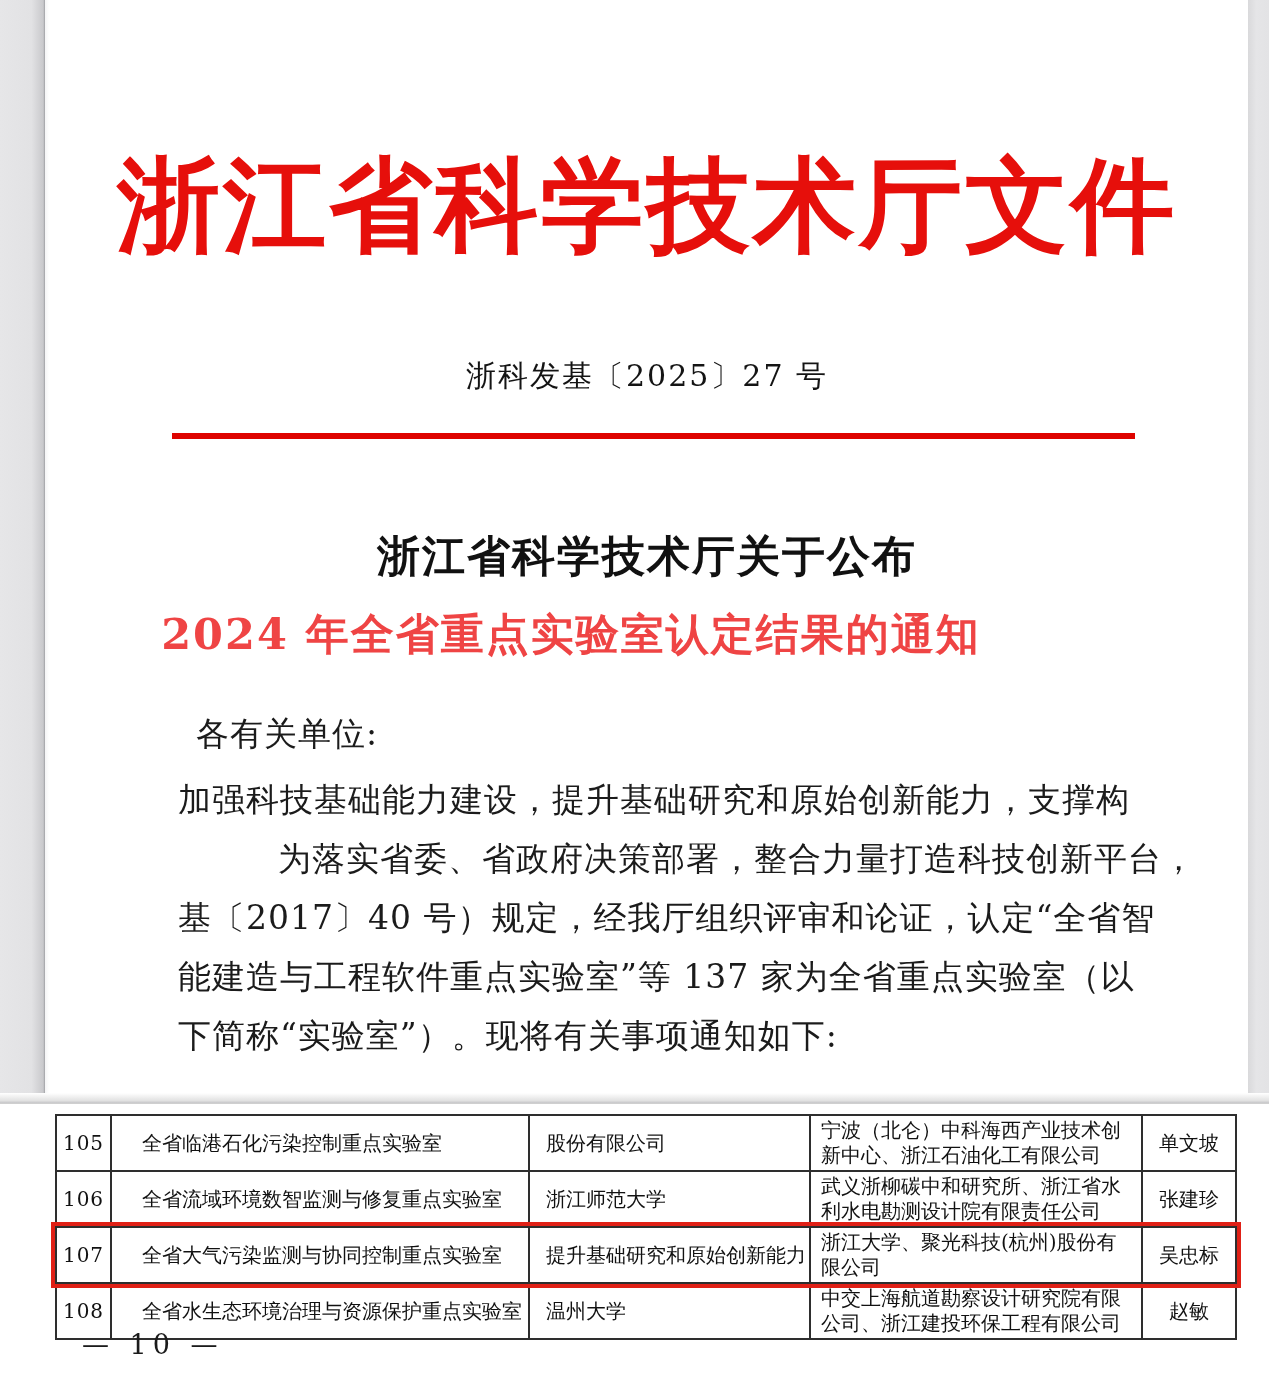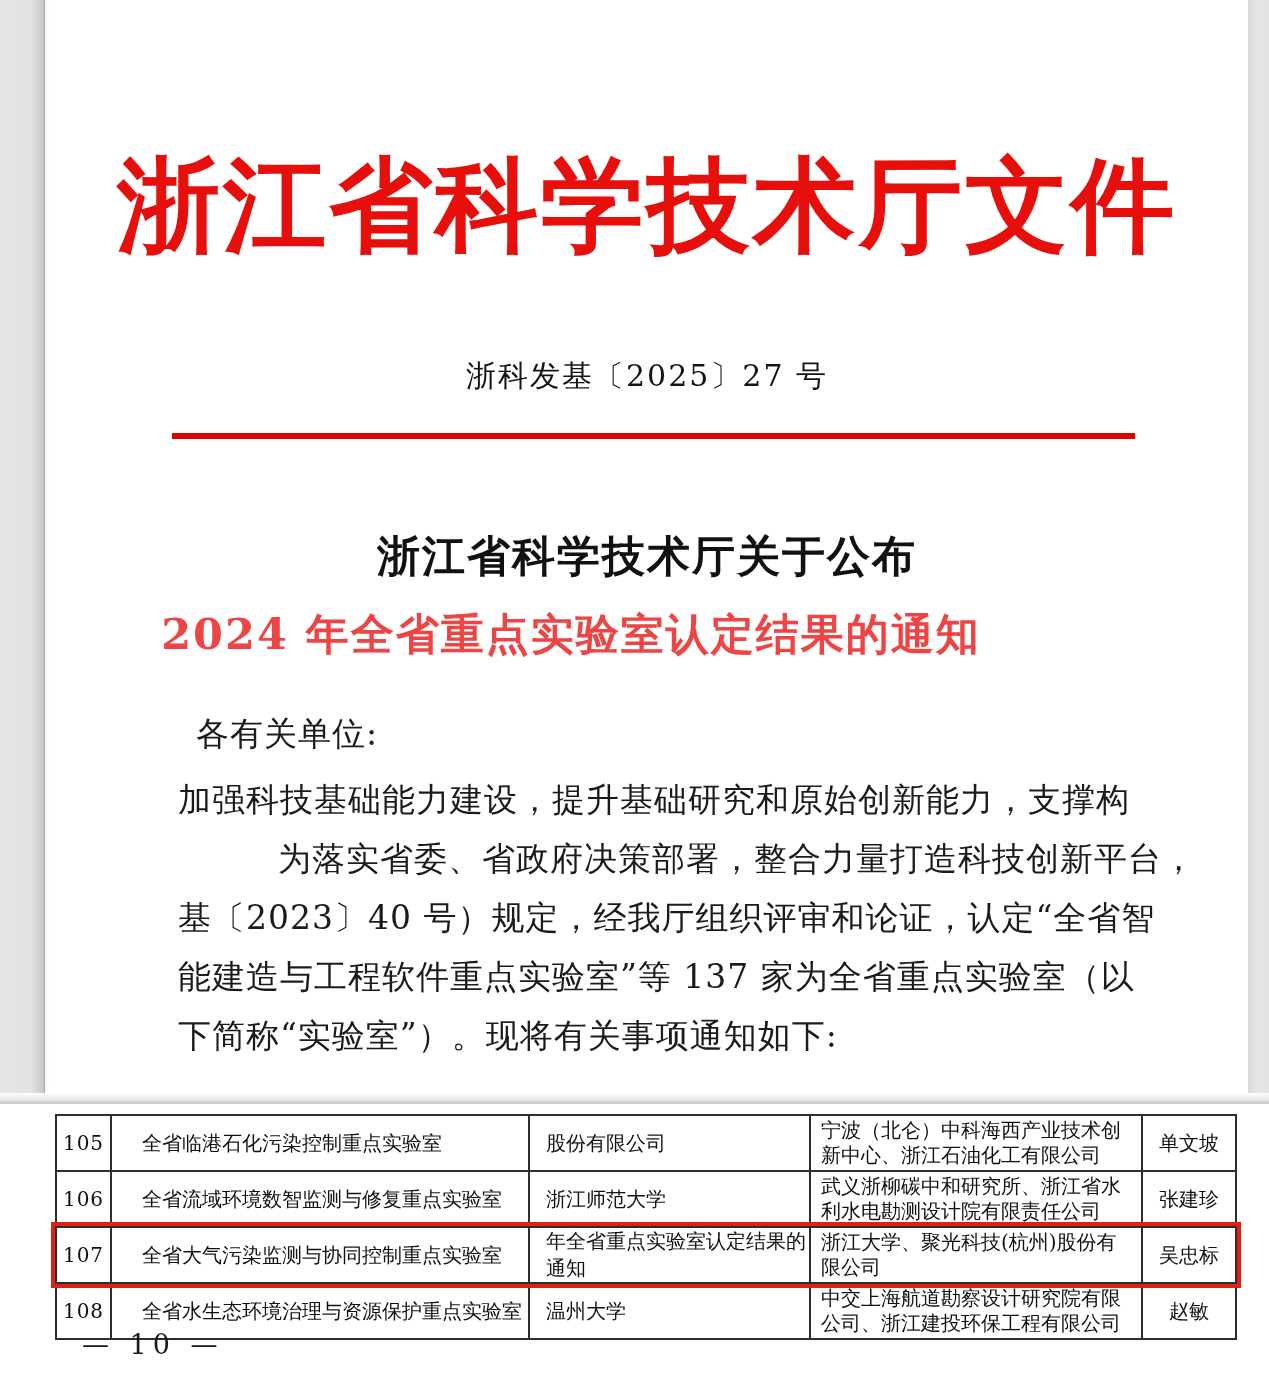--- a/index.html
+++ b/index.html
@@ -151,21 +151,21 @@
   <div class="red-divider"></div>
 
   <div class="notice-title-line1">浙江省科学技术厅关于公布</div>
   <div class="notice-title-line2">2024 年全省重点实验室认定结果的通知</div>
 
   <div class="salutation">各有关单位:</div>
 
   <div class="body-paragraph">
     <div class="body-line">加强科技基础能力建设，提升基础研究和原始创新能力，支撑构</div>
     <div class="body-line first">为落实省委、省政府决策部署，整合力量打造科技创新平台，</div>
-    <div class="body-line">基〔2023〕40 号）规定，经我厅组织评审和论证，认定“全省智</div>
+    <div class="body-line">基〔2017〕40 号）规定，经我厅组织评审和论证，认定“全省智</div>
     <div class="body-line">能建造与工程软件重点实验室”等 137 家为全省重点实验室（以</div>
     <div class="body-line">下简称“实验室”）。现将有关事项通知如下:</div>
   </div>
 
   <div class="page-bottom-shadow"></div>
 </div>
 
 <div class="table-section">
   <table class="results">
     <colgroup>
@@ -186,21 +186,21 @@
       <tr>
         <td class="cell-no">106</td>
         <td class="cell-lab">全省流域环境数智监测与修复重点实验室</td>
         <td class="cell-host">浙江师范大学</td>
         <td class="cell-partners">武义浙柳碳中和研究所、浙江省水利水电勘测设计院有限责任公司</td>
         <td class="cell-director">张建珍</td>
       </tr>
       <tr class="highlighted">
         <td class="cell-no">107</td>
         <td class="cell-lab">全省大气污染监测与协同控制重点实验室</td>
-        <td class="cell-host">年全省重点实验室认定结果的通知</td>
+        <td class="cell-host">提升基础研究和原始创新能力</td>
         <td class="cell-partners">浙江大学、聚光科技(杭州)股份有限公司</td>
         <td class="cell-director">吴忠标</td>
       </tr>
       <tr>
         <td class="cell-no">108</td>
         <td class="cell-lab">全省水生态环境治理与资源保护重点实验室</td>
         <td class="cell-host">温州大学</td>
         <td class="cell-partners">中交上海航道勘察设计研究院有限公司、浙江建投环保工程有限公司</td>
         <td class="cell-director">赵敏</td>
       </tr>

